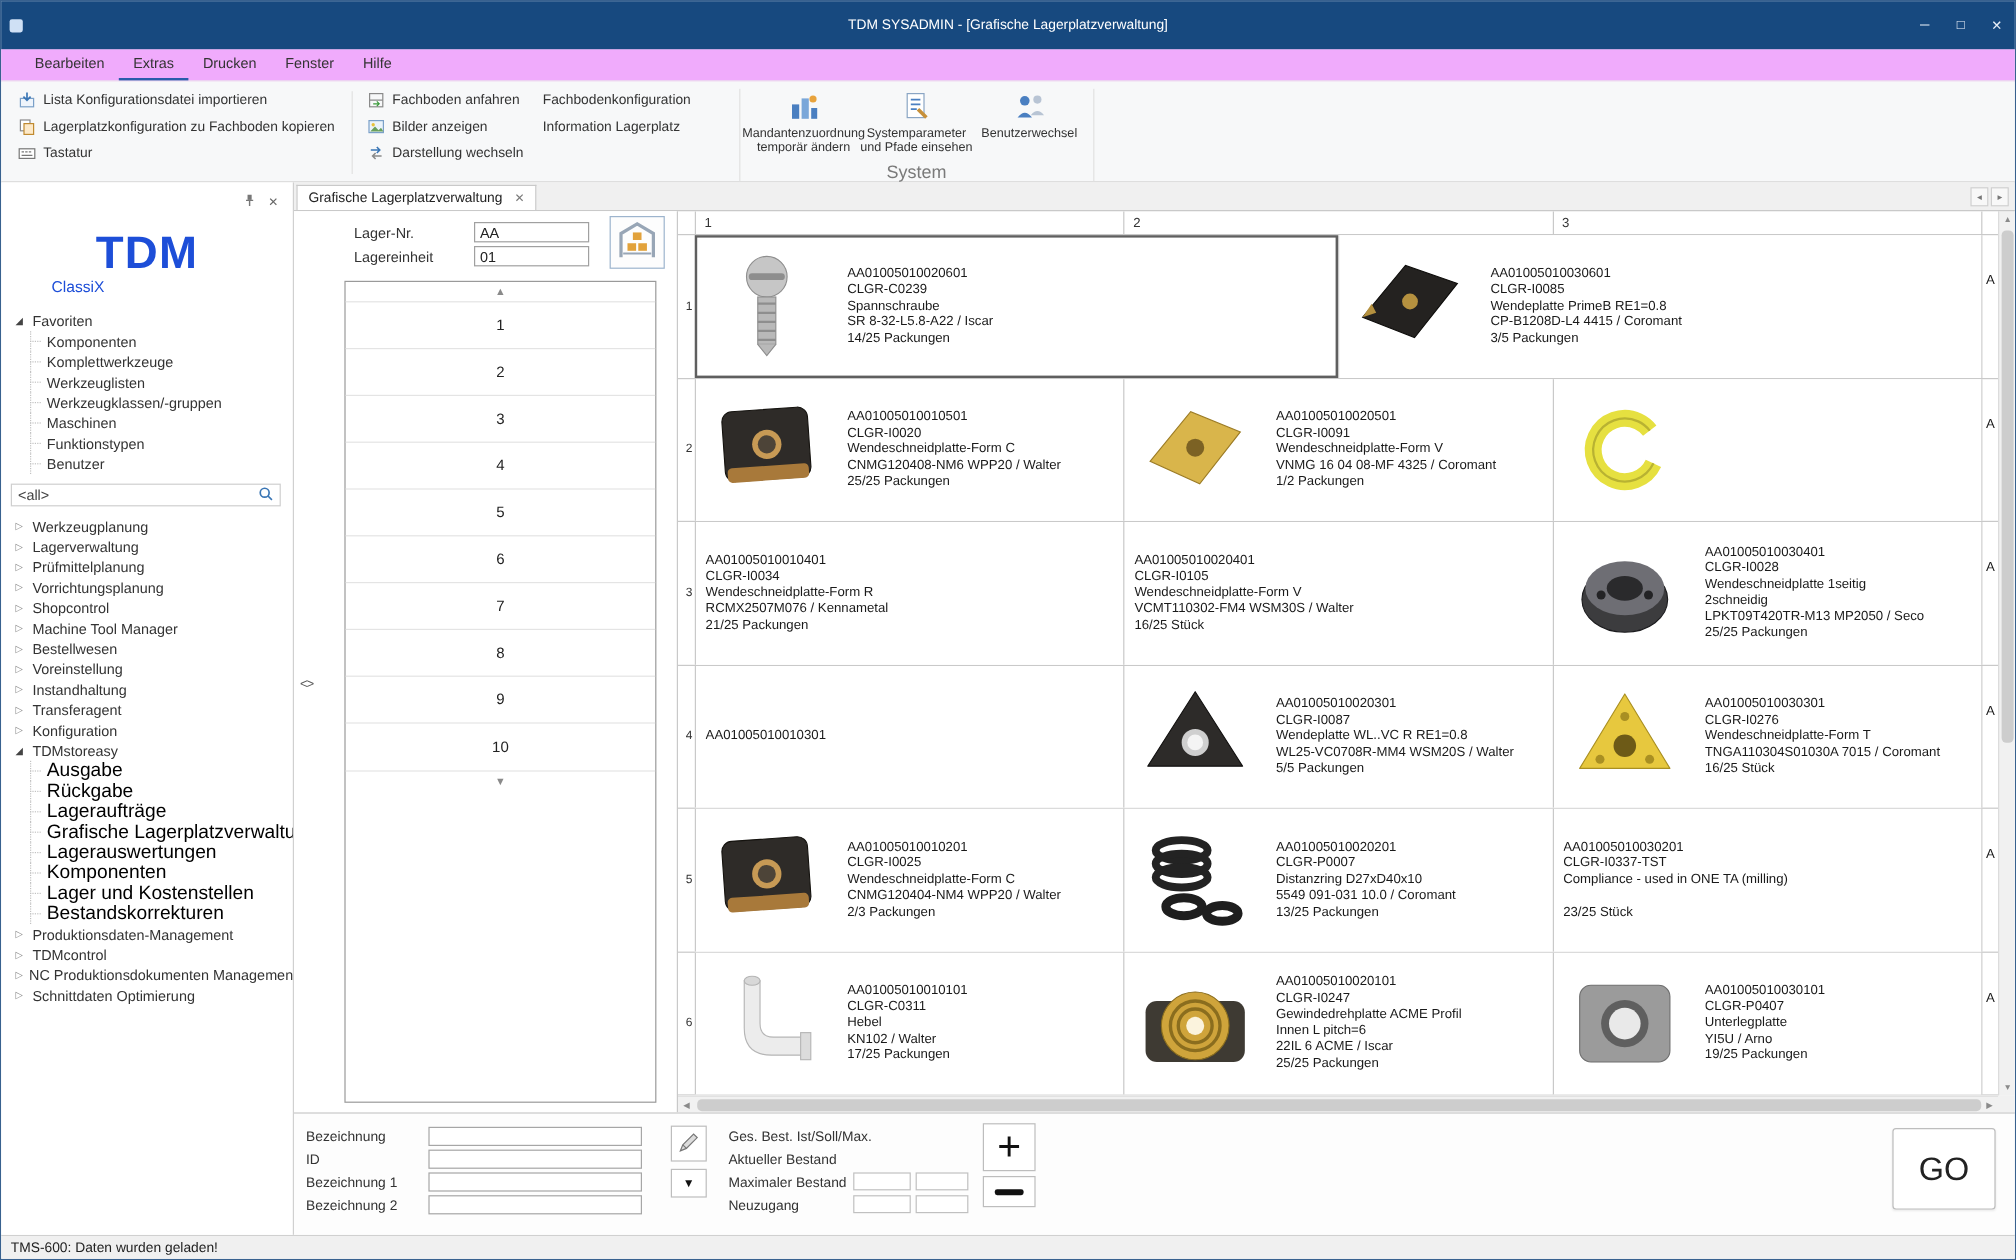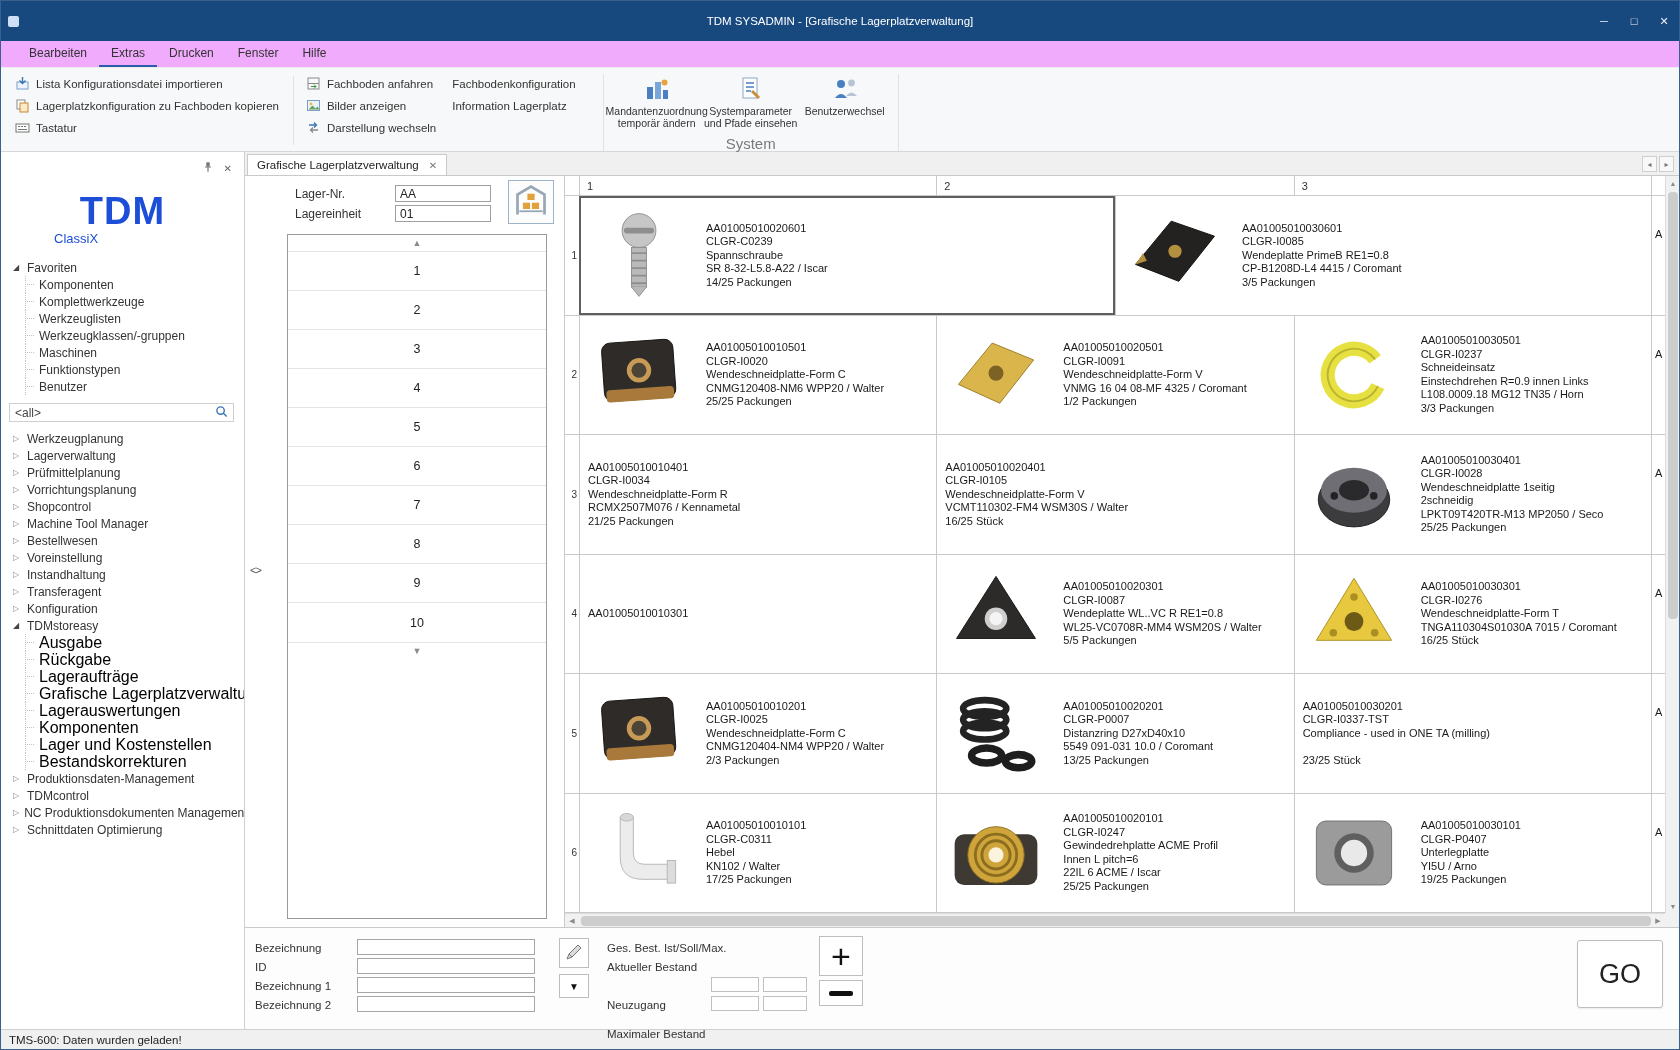--- a/index.html
+++ b/index.html
@@ -19,37 +19,37 @@
   .menu-item { padding:0 12px; font-size:12px; color:#333; display:flex; align-items:center; border-bottom:2px solid transparent; }
   .menu-item.active { border-bottom-color:var(--accent,#2a5caa); }
 
   
   .ribbon { height:84px; background:#f7f8f9; border-bottom:1px solid #d7d7d7; display:flex; padding:6px 4px 0 10px; flex:0 0 auto; }
   .rb-col { display:flex; flex-direction:column; gap:3px; margin-right:8px; }
   .rb-item { display:flex; align-items:center; gap:6px; height:19px; font-size:11.5px; color:#333; padding:0 4px; white-space:nowrap; }
   .rb-ic { width:15px; height:15px; display:inline-flex; flex:0 0 auto; }
   .rb-ic svg { width:15px; height:15px; }
   .rb-sep { width:1px; background:#e2e2e2; margin:2px 8px 6px 2px; }
-  .rb-sysgroup { display:flex; flex-direction:column; border-left:1px solid #e2e2e2; border-right:1px solid #e2e2e2; padding:0 6px; margin-left:15px; }
+  .rb-sysgroup { display:flex; flex-direction:column; border-left:1px solid #e2e2e2; border-right:1px solid #e2e2e2; padding:0 6px; margin-left:28px; }
   .rb-sys-row { display:flex; flex:1; }
   .rb-big { width:94px; display:flex; flex-direction:column; align-items:center; text-align:center; font-size:10.5px; color:#333; line-height:12px; padding-top:2px; }
   .rb-bigic { width:26px; height:26px; margin-bottom:3px; }
   .rb-bigic svg { width:26px; height:26px; }
   .rb-group-label { text-align:center; color:#7a7a7a; font-size:15px; height:16px; }
 
   
   .mainrow { flex:1; display:flex; min-height:0; }
 
   
   .dock { width:244px; background:#fff; border-right:1px solid #d0d0d0; position:relative; flex:0 0 auto; overflow:hidden; }
   .dock-tools { position:absolute; top:9px; right:12px; display:flex; gap:10px; align-items:center; color:#666; font-size:10px; }
   .dock-tools svg { width:12px; height:12px; }
   .logo { margin:40px 0 6px 0; text-align:center; color:#1d4ed8; line-height:1; }
   .logo .t { font-size:38px; font-weight:bold; letter-spacing:1px; }
-  .logo .c { font-size:13px; margin-left:53px; margin-top:2px; text-align:left; }
+  .logo .c { font-size:13px; margin-left:42px; margin-top:2px; text-align:left; }
   .tree { margin-top:14px; font-size:12px; color:#333; }
   .tree-row { display:flex; align-items:center; height:17px; padding-left:12px; gap:5px; white-space:nowrap; }
   .arrow { color:#8a8a8a; font-size:8px; width:9px; display:inline-block; }
   .arrow.expanded { color:#444; }
   .tree-child { position:relative; padding-left:38px; height:17px; display:flex; align-items:center; white-space:nowrap; }
   .tree-child::before { content:""; position:absolute; left:24px; top:0; bottom:0; border-left:1px dotted #c2c2c2; }
   .tree-child::after { content:""; position:absolute; left:24px; top:8px; width:9px; border-top:1px dotted #c2c2c2; }
   .search-row { margin:8px 10px 8px 8px; border:1px solid #cfcfcf; height:19px; display:flex; align-items:center; justify-content:space-between; padding:0 5px; font-size:12px; color:#444; background:#fff; }
   .mod-row { height:17px; display:flex; align-items:center; gap:5px; padding-left:12px; font-size:12px; color:#333; white-space:nowrap; }
 
@@ -496,28 +496,20 @@
                       <div class="cell-line">1/2 Packungen</div>
                     </div>
                   </div>
                   <div class="cell">
                     <div class="cell-img">
                       <svg viewBox="0 0 100 100">
                         <circle cx="50" cy="50" r="28" fill="none" stroke="#e6e040" stroke-width="15" stroke-dasharray="145 31" transform="rotate(25 50 50)"></circle>
                         <circle cx="50" cy="50" r="28" fill="none" stroke="#b8b232" stroke-width="2" stroke-dasharray="145 31" transform="rotate(25 50 50)"></circle>
                       </svg>
                     </div>
-                    <div class="cell-text">
-                      <div class="cell-line">AA01005010030501</div>
-                      <div class="cell-line">CLGR-I0237</div>
-                      <div class="cell-line">Schneideinsatz</div>
-                      <div class="cell-line">Einstechdrehen R=0.9 innen Links</div>
-                      <div class="cell-line">L108.0009.18 MG12 TN35 / Horn</div>
-                      <div class="cell-line">3/3 Packungen</div>
-                    </div>
                   </div>
                   <div class="cell-sliver">A</div>
                 </div>
                 <div class="grid-row">
                   <div class="row-gutter">3</div>
                   <div class="cell">
                     <div class="cell-text">
                       <div class="cell-line">AA01005010010401</div>
                       <div class="cell-line">CLGR-I0034</div>
                       <div class="cell-line">Wendeschneidplatte-Form R</div>
@@ -732,21 +724,21 @@
         <div class="tool-btn pencil-btn">
           <span><svg viewBox="0 0 20 20">
                 <path d="M3 17 l2-5 9-9 3 3 -9 9 z" fill="#dcdcdc" stroke="#777"></path>
                 <path d="M5 12 l3 3" stroke="#777"></path>
               </svg></span>
         </div>
         <div class="tool-btn drop-btn">▼</div>
 
         <span class="bp-stat" style="top:14px;">Ges. Best. Ist/Soll/Max.</span>
         <span class="bp-stat" style="top:33px;">Aktueller Bestand</span>
-        <span class="bp-stat" style="top:52px;margin-top:48px;">Maximaler Bestand</span>
+        <span class="bp-stat" style="top:52px;">Maximaler Bestand</span>
         <span class="bp-stat" style="top:71px;">Neuzugang</span>
 
         <input class="bp-mini" style="left: 466px; top: 49px;">
         <input class="bp-mini" style="left: 518px; top: 49px; width: 44px;">
         <input class="bp-mini" style="left: 466px; top: 68px;">
         <input class="bp-mini" style="left: 518px; top: 68px; width: 44px;">
 
         <div class="tool-btn plus-btn">
             <span>+</span>
           </div>

